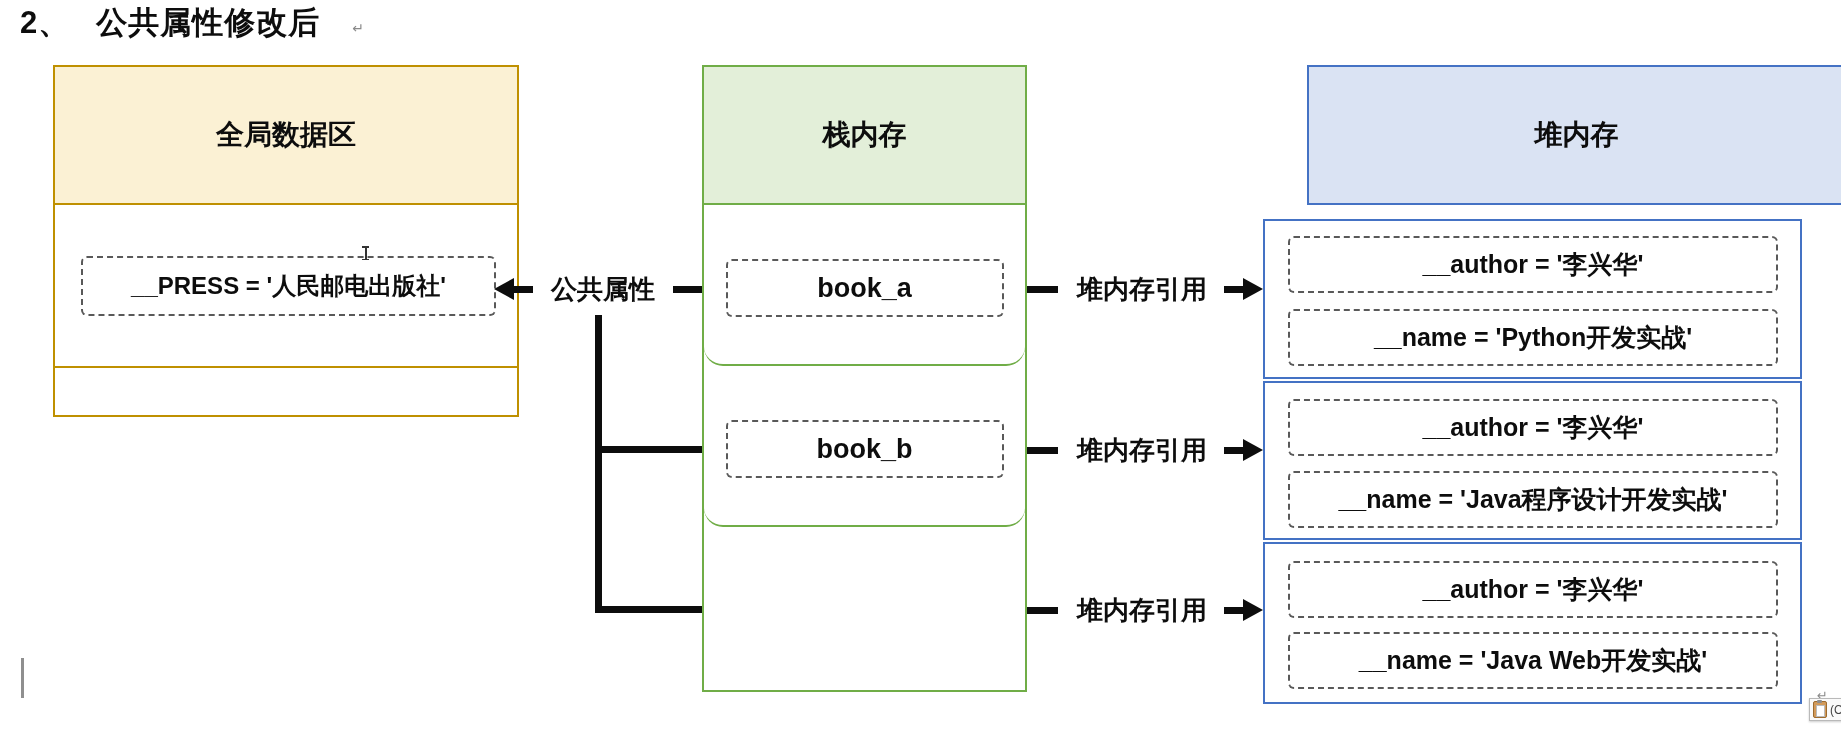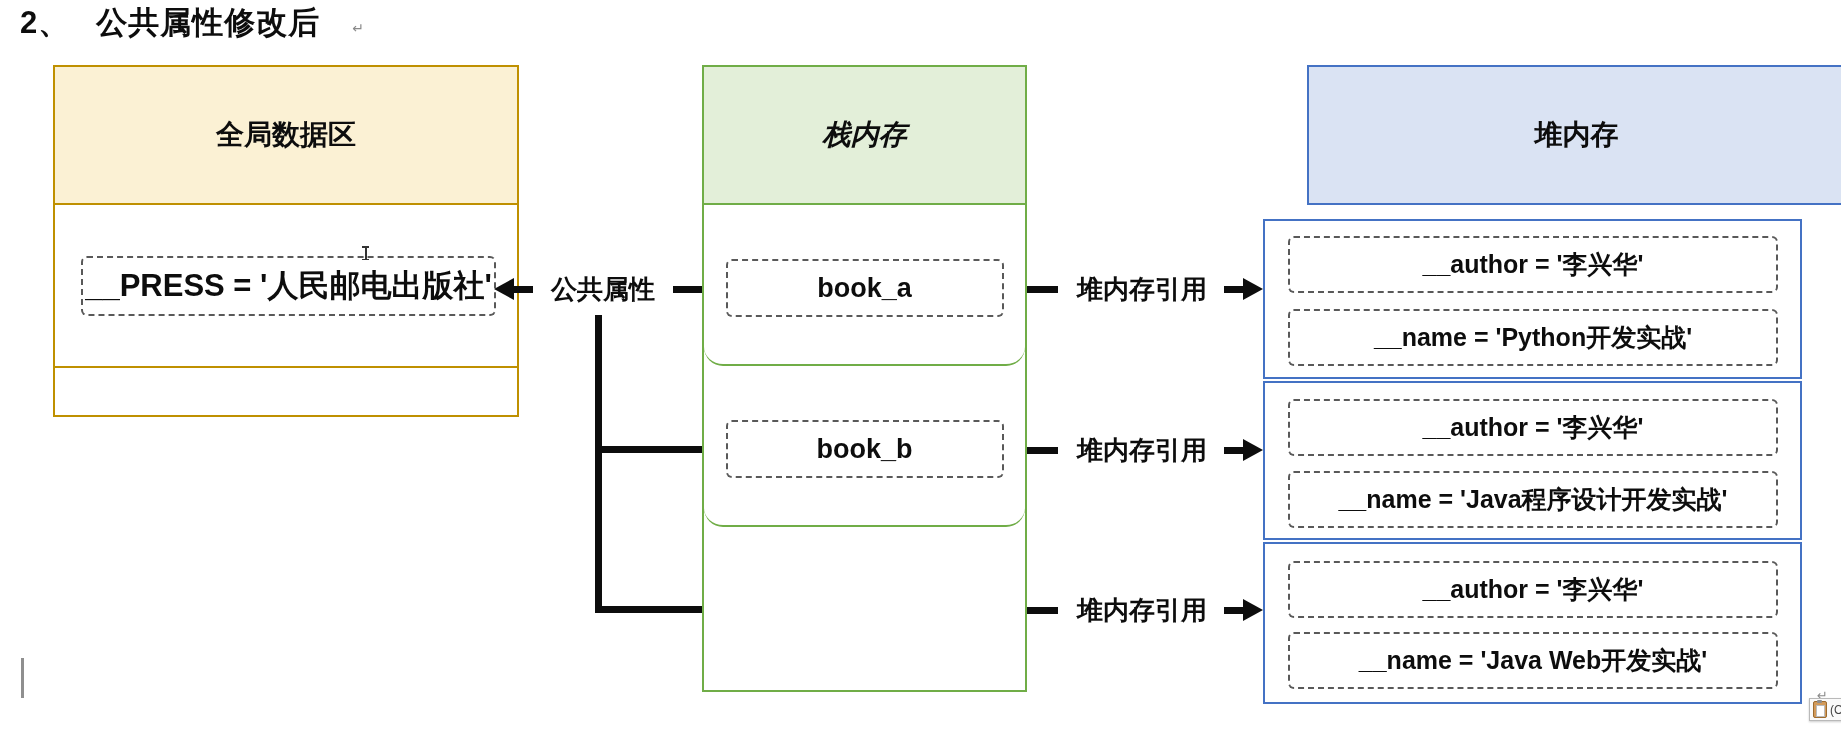--- a/index.html
+++ b/index.html
@@ -17,29 +17,29 @@
   
   .membox{box-sizing:border-box;background:#fff;}
   .membox .hdr{box-sizing:border-box;display:flex;align-items:center;justify-content:center;
     font-size:28px;font-weight:bold;}
   .dashed{box-sizing:border-box;border:2px dashed #595959;border-radius:6px;background:#fff;
     display:flex;align-items:center;justify-content:center;font-weight:bold;}
   
   .box-global{left:27px;top:65px;width:466px;height:352px;border:2px solid #BF9000;margin-left:26px;}
   .box-global .hdr{height:138px;background:#FBF1D4;border-bottom:2px solid #BF9000;}
   .box-global .body{position:relative;height:161px;border-bottom:2px solid #BF9000;}
-  .press-box{position:absolute;left:26px;top:51px;width:415px;height:60px;font-size:31px;}
+  .press-box{position:absolute;left:26px;top:51px;width:415px;height:60px;font-size:24px;}
   
   .ibeam{position:absolute;left:306px;top:41px;width:9px;height:14px;}
   .ibeam .stem{position:absolute;left:4px;top:0;width:1.5px;height:14px;background:#333;}
   .ibeam .cap{position:absolute;left:1px;width:7px;height:1.5px;background:#333;}
   .ibeam .cap.b{bottom:0;}
   
   .box-stack{left:702px;top:65px;width:325px;height:627px;border:2px solid #70AD47;}
-  .box-stack .hdr{height:138px;background:#E3EFD9;border-bottom:2px solid #70AD47;font-style:italic;}
+  .box-stack .hdr{height:138px;background:#E3EFD9;border-bottom:2px solid #70AD47;}
   .stack-sec{box-sizing:border-box;height:161px;display:flex;justify-content:center;align-items:flex-start;}
   .stack-sec.divided{border-bottom:2px solid #70AD47;border-radius:19px;}
   .stack-item{margin-top:54px;width:278px;height:58px;font-size:27px;}
   
   .heap-hdr{left:1263px;top:65px;width:539px;height:140px;border:2px solid #4472C4;background:#DAE3F3;
     box-sizing:border-box;display:flex;align-items:center;justify-content:center;font-size:28px;font-weight:bold;margin-left:44px;}
   .heap-sec{width:539px;left:1263px;border:2px solid #4472C4;box-sizing:border-box;background:#fff;margin-top:12px;}
   .heap-val{position:absolute;left:23px;width:490px;height:57px;font-size:25px;}
   
   .hline{background:#0d0d0d;height:7px;}

